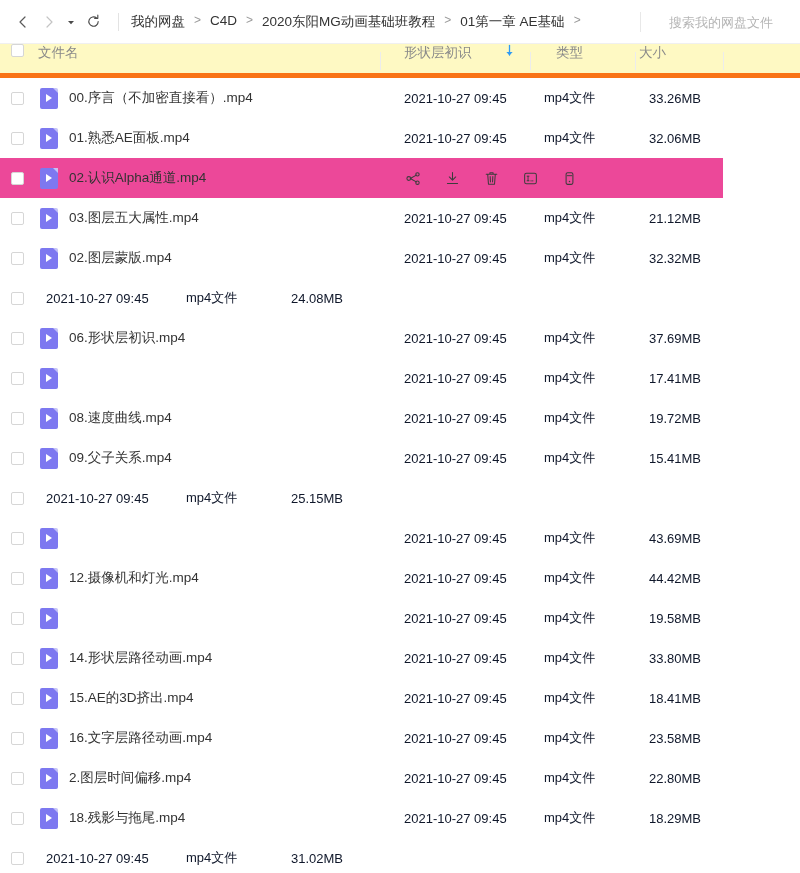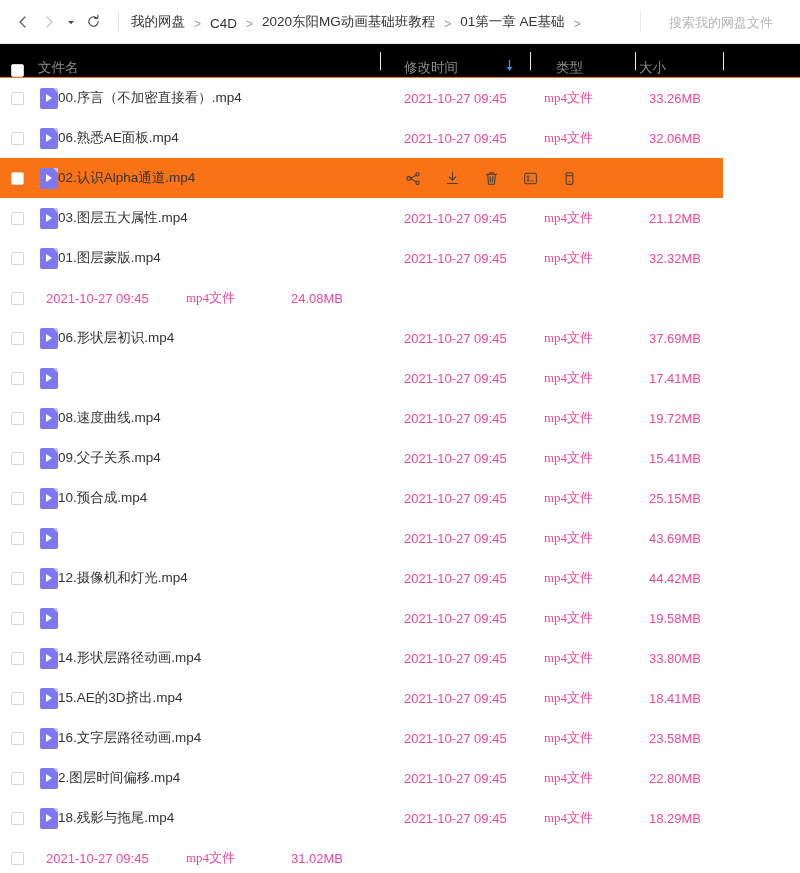--- a/index.html
+++ b/index.html
@@ -37,21 +37,21 @@
   }
   .vdiv {
     width: 1px;
     height: 18px;
     background: #e3e3e3;
     margin: 0 12px;
     flex: 0 0 auto;
   }
   .crumbs {
     display: flex;
-    align-items: flex-end;
+    align-items: flex-start;
     font-size: 13.5px;
     color: #333;
     white-space: nowrap;
     overflow: hidden;
   }
   .crumb {
     cursor: pointer;
     color: #333;
   }
   .crumb-sep {
@@ -82,26 +82,26 @@
     font-size: 13px;
     color: #333;
     width: 140px;
   }
   .search-input::placeholder { color: #b5b5b5; }
 
   
   .thead {
     height: 34px;
     display: flex;
-    align-items: flex-end;
-    border-bottom: 1px solid #f97316;
+    align-items: flex-start;
+    border-bottom: 5px solid #f97316;
     font-size: 13.5px;
     color: #8a8a8a;
     position: relative;
-    background: #000000;
+    background: #fef9c3;
   }
   .th-divider {
     position: absolute;
     top: 8px;
     width: 1px;
     height: 18px;
     background: #ececec;
   }
   .col-check {
     width: 32px;
@@ -136,21 +136,21 @@
 
   
   .rows { width: 800px; }
   .row {
     height: 40px;
     display: flex;
     align-items: center;
     font-size: 13.5px;
     position: relative;
   }
-  .row.hovered { background: #f97316; }
+  .row.hovered { background: #ec4899; }
   .row.hovered::after {
     content: "";
     position: absolute;
     right: 0; top: 0;
     width: 77px; height: 100%;
     background: #ffffff;
   }
   .file-icon {
     width: 18px; height: 21px;
     background: linear-gradient(180deg,#7d78f0 0%, #7d78f0 100%);
@@ -170,41 +170,42 @@
   .file-icon .play {
     position: absolute;
     left: 6px; top: 50%;
     transform: translateY(-50%);
     width: 0; height: 0;
     border-left: 6px solid #ffffff;
     border-top: 4px solid transparent;
     border-bottom: 4px solid transparent;
   }
   .fname {
+    margin-left: 11px;
     color: #333;
     white-space: nowrap;
     overflow: hidden;
     text-overflow: ellipsis;
     cursor: pointer;
   }
   .cell-meta {
-    color: #ec4899;
+    color: #0f172a;
     font-size: 13px;
     white-space: nowrap;
   }
   .name-cell {
     width: 358px;
     flex: 0 0 auto;
     display: flex;
     align-items: center;
     padding-left: 6px;
     overflow: hidden;
   }
   .time-cell { width: 140px; flex: 0 0 auto; padding-left: 14px; }
-  .type-cell { width: 105px; flex: 0 0 auto; padding-left: 14px; font-family: Liberation Serif, serif; }
+  .type-cell { width: 105px; flex: 0 0 auto; padding-left: 14px; }
   .size-cell { width: 88px;  flex: 0 0 auto; padding-left: 14px; }
 
   
   .actions {
     display: flex;
     align-items: center;
     gap: 21px;
     padding-left: 14px;
     position: relative;
     z-index: 2;
@@ -269,21 +270,21 @@
     <input class="search-input" type="text" placeholder="搜索我的网盘文件" style="">
   </div>
 </div>
 
 <div class="thead">
   <div class="col-check">
     <div class="chk"></div>
   </div>
   <div class="col-name">文件名</div>
   <div class="col-time">
-    <span>修改时间</span>
+    <span>形状层初识</span>
     <span class="sort-arrow">
       <svg width="11" height="14" viewBox="0 0 11 14">
           <path d="M5.5 1.5 L5.5 11" stroke="#2f9bf3" stroke-width="1.3" stroke-linecap="round"></path>
           <path d="M2.4 8 L5.5 11.6 L8.6 8" fill="#2f9bf3"></path>
         </svg>
     </span>
   </div>
   <div class="col-type">类型</div>
   <div class="col-size">大小</div>
   <div class="col-tail"></div>
@@ -310,21 +311,21 @@
       <div class="size-cell cell-meta">33.26MB</div>
     </div>
     <div class="row">
       <div class="col-check">
         <div class="chk"></div>
       </div>
       <div class="name-cell">
         <div class="file-icon">
           <div class="play"></div>
         </div>
-        <span class="fname">06.熟悉AE面板.mp4</span>
+        <span class="fname">01.熟悉AE面板.mp4</span>
       </div>
       <div class="time-cell cell-meta">2021-10-27 09:45</div>
       <div class="type-cell cell-meta">mp4文件</div>
       <div class="size-cell cell-meta">32.06MB</div>
     </div>
     <div class="row hovered">
       <div class="col-check">
         <div class="chk"></div>
       </div>
       <div class="name-cell">
@@ -383,21 +384,21 @@
       <div class="size-cell cell-meta">21.12MB</div>
     </div>
     <div class="row">
       <div class="col-check">
         <div class="chk"></div>
       </div>
       <div class="name-cell">
         <div class="file-icon">
           <div class="play"></div>
         </div>
-        <span class="fname">01.图层蒙版.mp4</span>
+        <span class="fname">02.图层蒙版.mp4</span>
       </div>
       <div class="time-cell cell-meta">2021-10-27 09:45</div>
       <div class="type-cell cell-meta">mp4文件</div>
       <div class="size-cell cell-meta">32.32MB</div>
     </div>
     <div class="row">
       <div class="col-check">
         <div class="chk"></div>
       </div>
       <div class="time-cell cell-meta">2021-10-27 09:45</div>
@@ -456,26 +457,20 @@
         <span class="fname">09.父子关系.mp4</span>
       </div>
       <div class="time-cell cell-meta">2021-10-27 09:45</div>
       <div class="type-cell cell-meta">mp4文件</div>
       <div class="size-cell cell-meta">15.41MB</div>
     </div>
     <div class="row">
       <div class="col-check">
         <div class="chk"></div>
       </div>
-      <div class="name-cell">
-        <div class="file-icon">
-          <div class="play"></div>
-        </div>
-        <span class="fname">10.预合成.mp4</span>
-      </div>
       <div class="time-cell cell-meta">2021-10-27 09:45</div>
       <div class="type-cell cell-meta">mp4文件</div>
       <div class="size-cell cell-meta">25.15MB</div>
     </div>
     <div class="row">
       <div class="col-check">
         <div class="chk"></div>
       </div>
       <div class="name-cell">
         <div class="file-icon">

